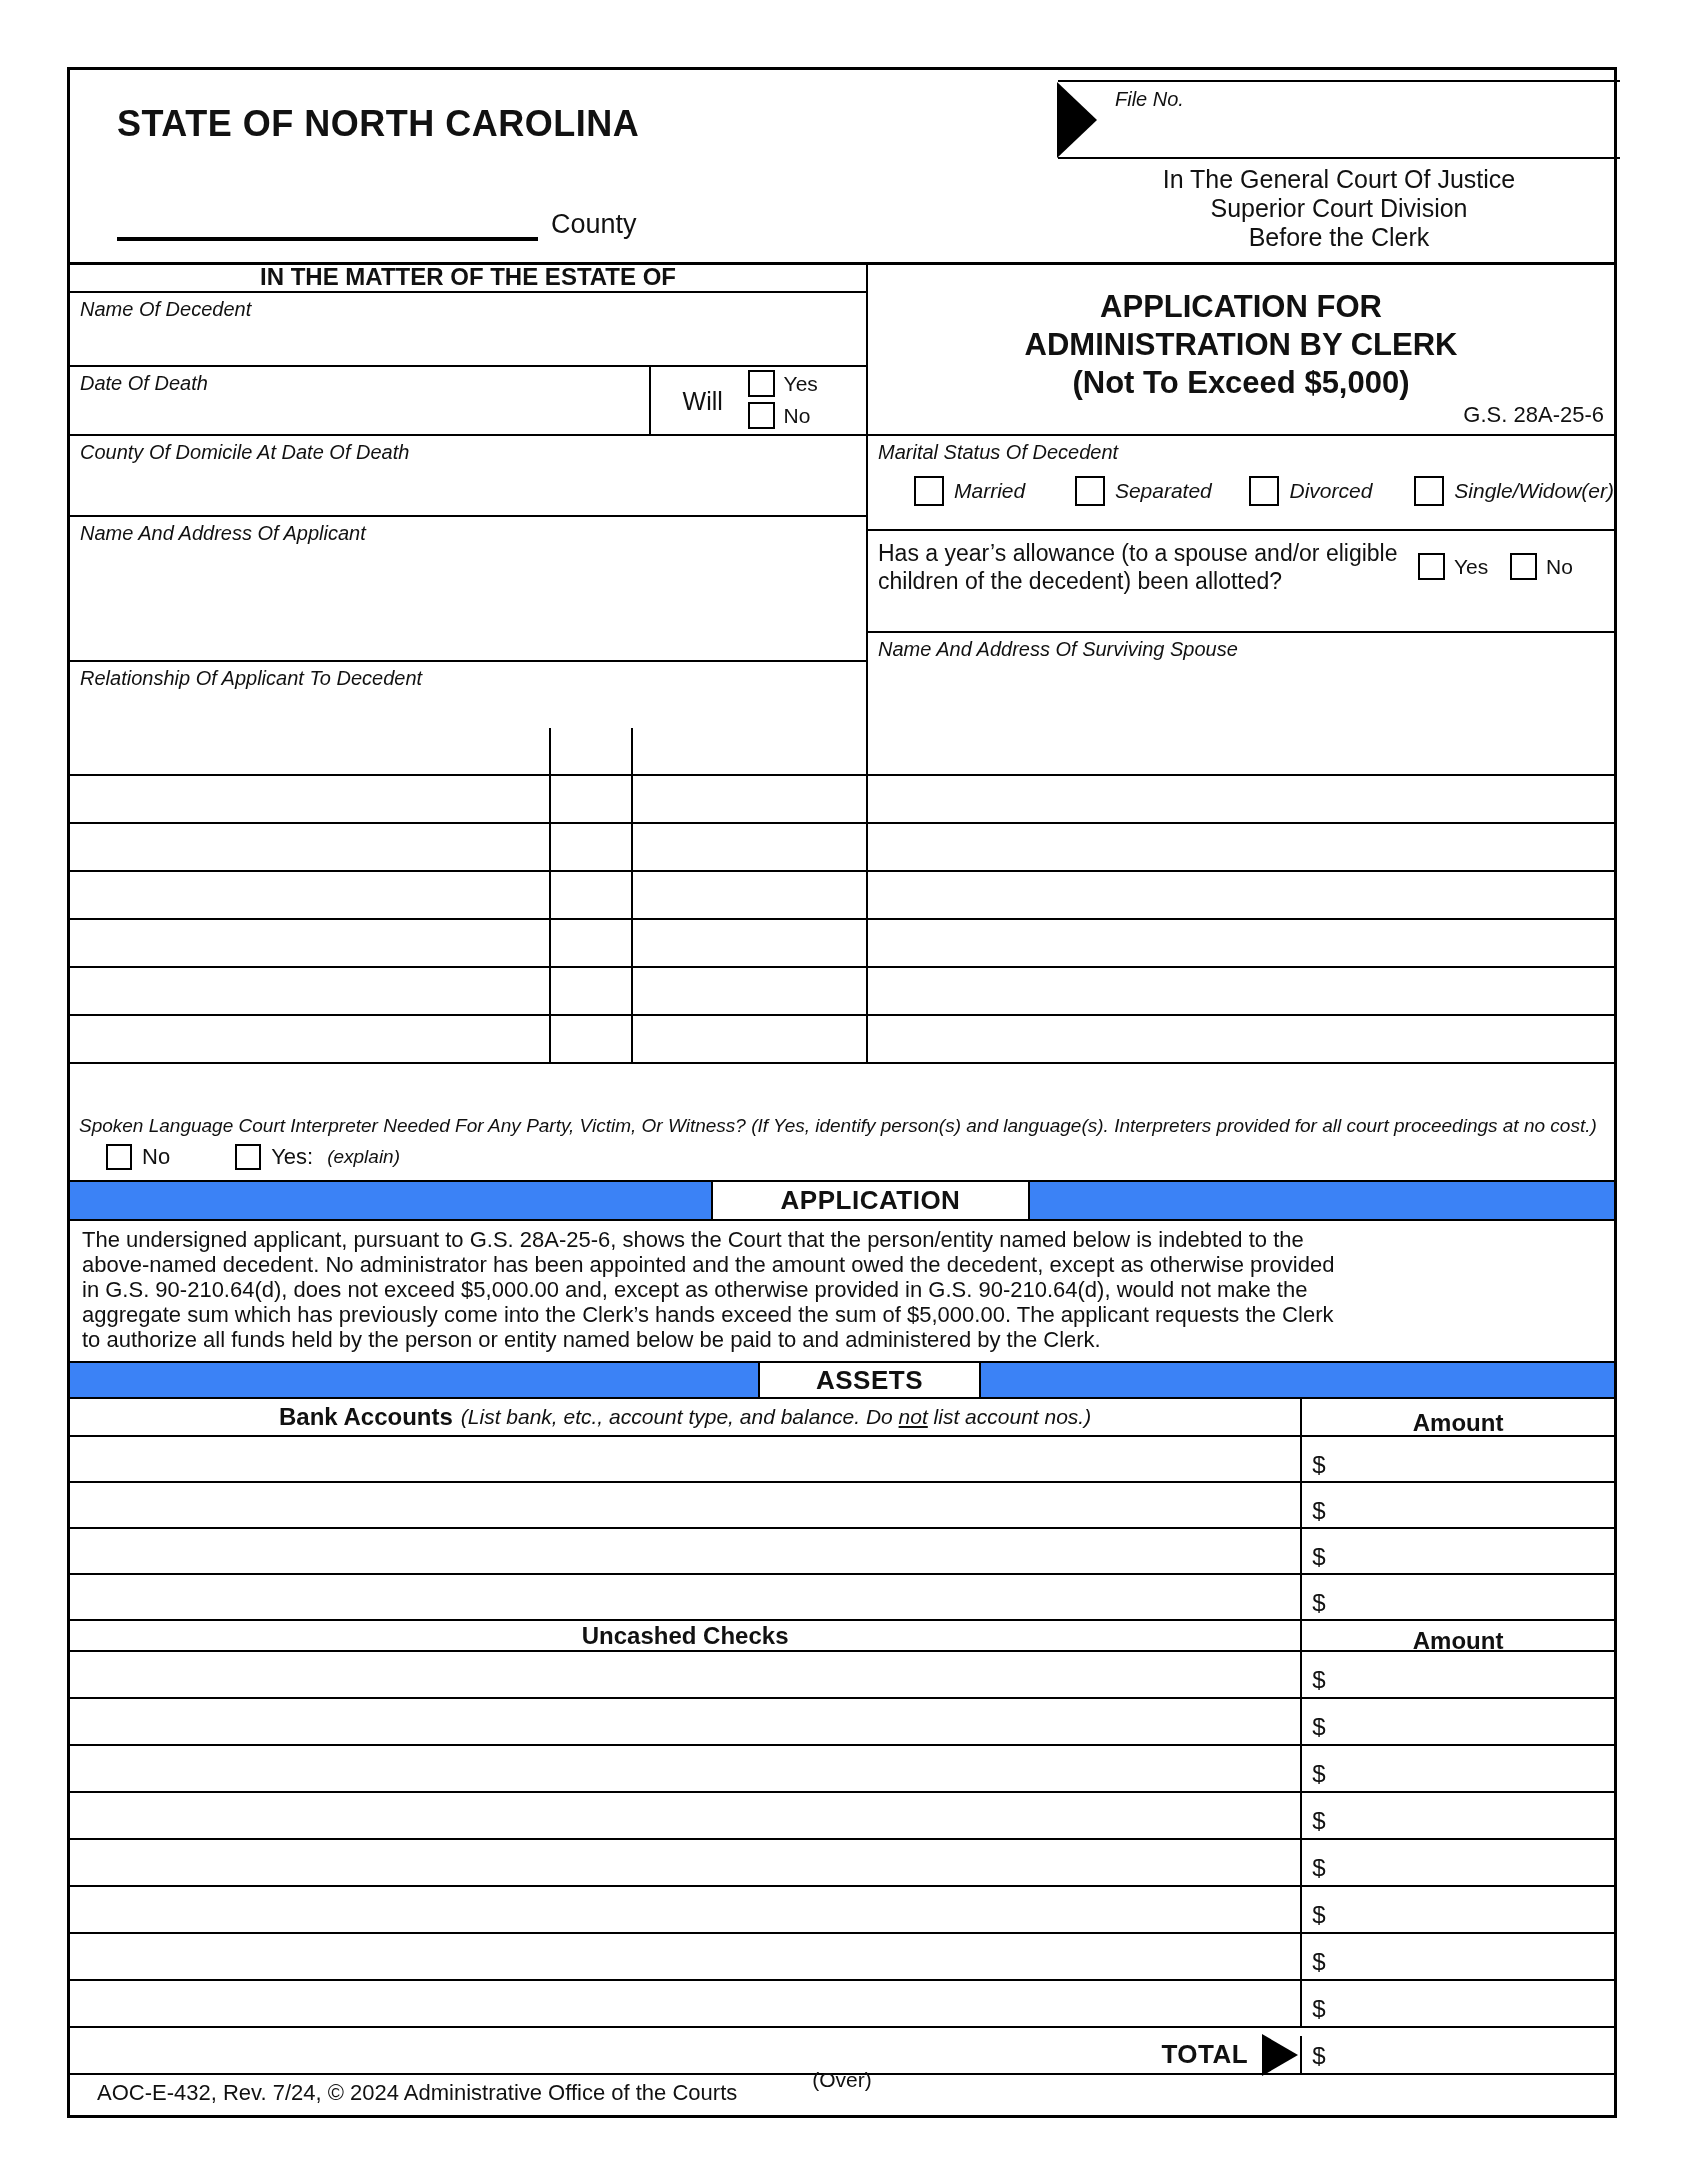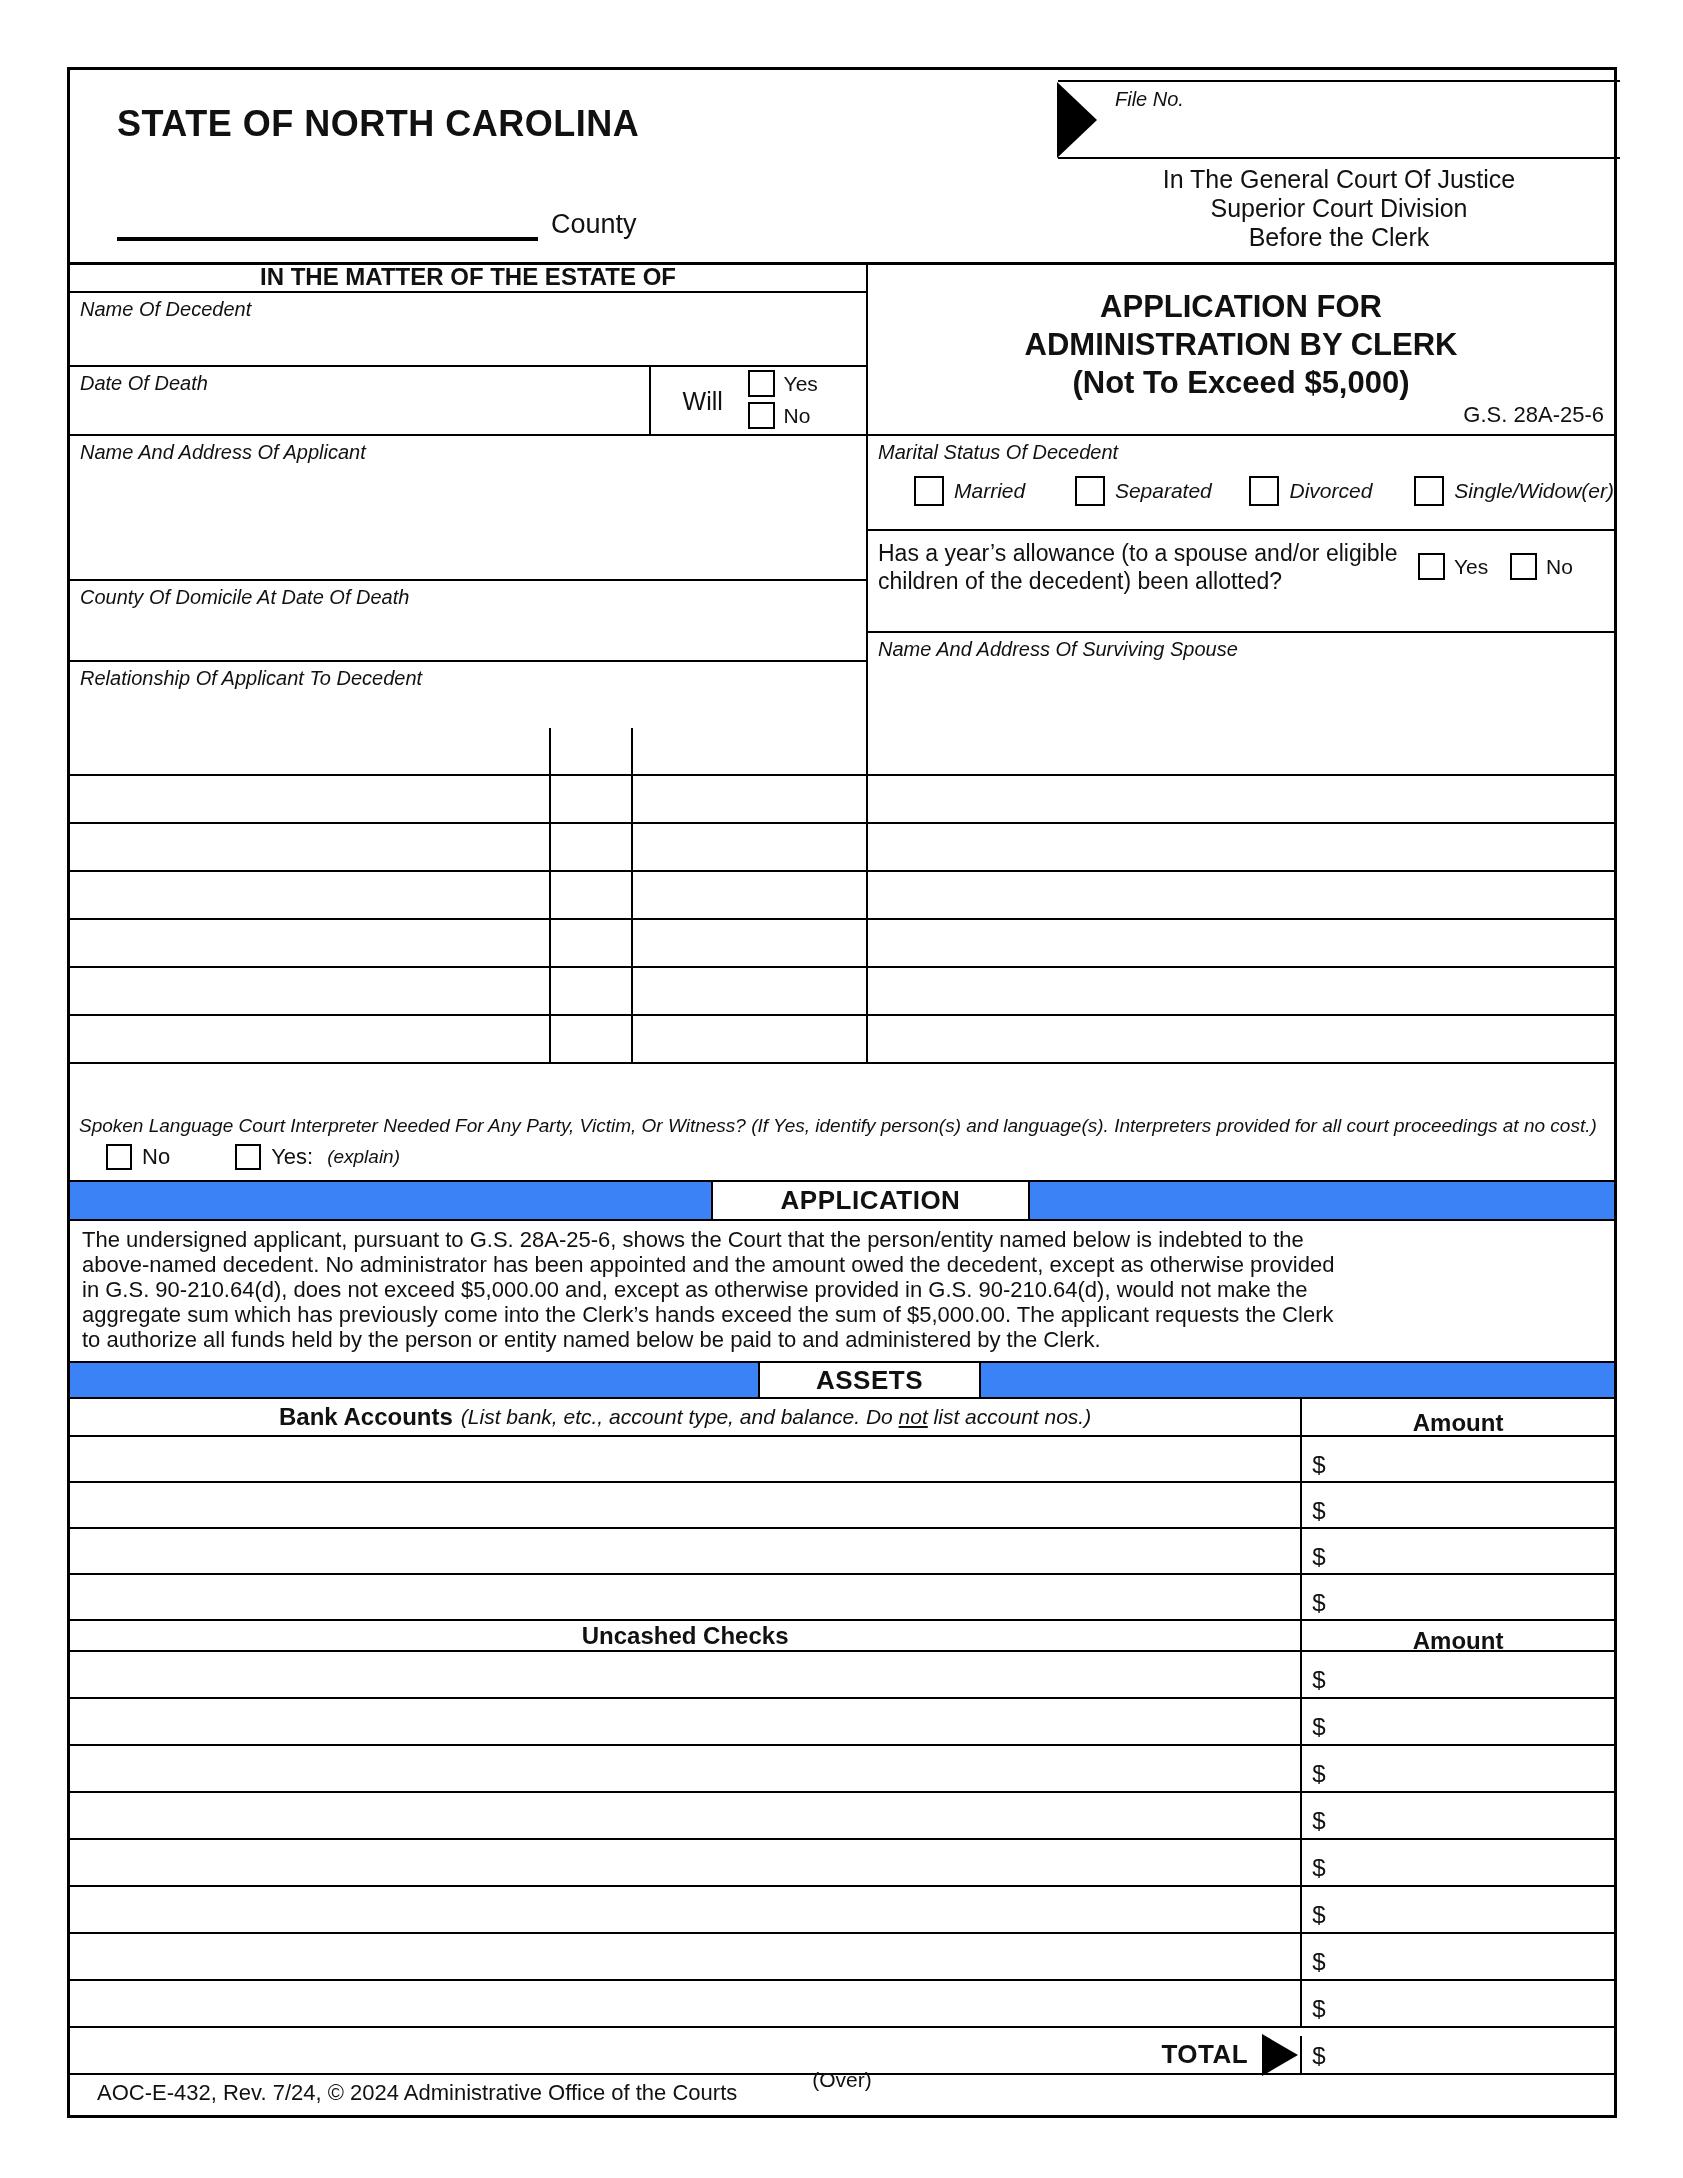--- a/index.html
+++ b/index.html
@@ -166,26 +166,26 @@
             <span class="cb-lab">Yes</span>
           </div>
           <div class="cb-line">
             <span class="checkbox"></span>
             <span class="cb-lab">No</span>
           </div>
         </div>
       </div>
     </div>
 
+    <div class="row r-county">
+      <span class="flabel">County Of Domicile At Date Of Death</span>
+    </div>
+
     <div class="row r-applicant">
       <span class="flabel">Name And Address Of Applicant</span>
-    </div>
-
-    <div class="row r-county">
-      <span class="flabel">County Of Domicile At Date Of Death</span>
     </div>
 
     <div class="row r-relationship">
       <span class="flabel">Relationship Of Applicant To Decedent</span>
     </div>
   </div>
 
   <div class="abs right-col">
     <div class="row title-block">
       <div class="title-line title-pad">APPLICATION FOR</div>

